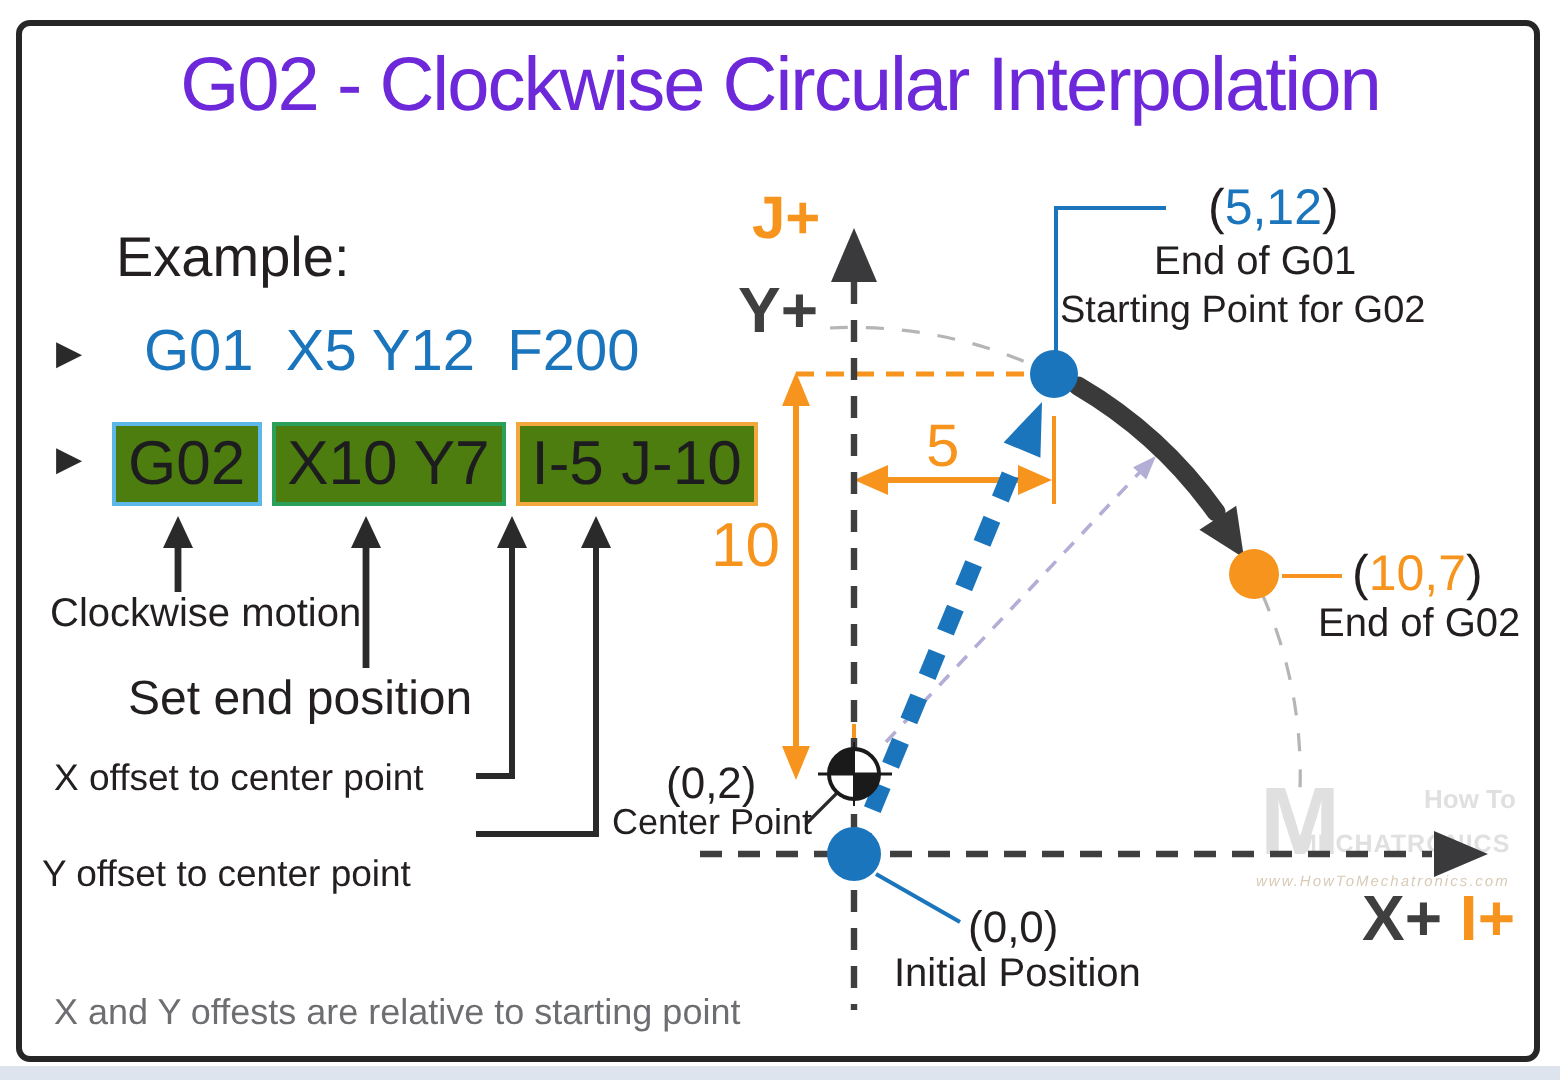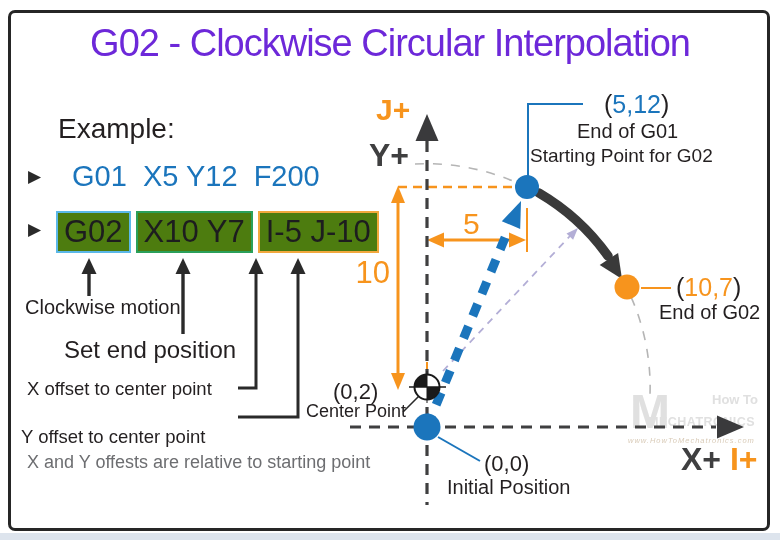--- a/index.html
+++ b/index.html
@@ -10,21 +10,21 @@
   .frame {
     position:absolute; left:8px; top:10px; width:762px; height:521px;
     border:3px solid #262626; border-radius:7px; background:#ffffff;
   }
   .bottom-strip { position:absolute; left:0; top:533px; width:780px; height:7px; background:#dde4ed; }
   .lbl { position:absolute; white-space:pre; color:#231f20; z-index:3; line-height:1.05; }
   .title { left:0; right:0; top:24px; text-align:center; font-size:38px; letter-spacing:-1px; color:#6d28d9; }
   .c-blue { color:#1b75bc; }
   .c-orange { color:#f7941d; }
   .c-dark { color:#3f3f40; }
-  .c-gray { color:#6d6e71; }
+  .c-gray { color:#6d6e71;margin-top:44px; }
   .bullet { font-size:17px; color:#2a2a2a; }
   .code-row { position:absolute; left:56px; top:211px; display:flex; gap:5px; z-index:3; }
   .tok { font-size:31px; color:#1d1d1f; padding:1px 6px; background:#4d7c0f; white-space:pre; }
   .tok.b1 { border:2.5px solid #5bb8e8; }
   .tok.b2 { border:2.5px solid #2aa05a; }
   .tok.b3 { border:2.5px solid #f2a83d; }
   .callout { font-size:18.5px; }
   svg.overlay { position:absolute; left:0; top:0; z-index:2; }
   .watermark { position:absolute; z-index:1; color:#e0e0e0; }
   .wm-m { left:630px; top:384px; font-size:48px; font-weight:bold; }

